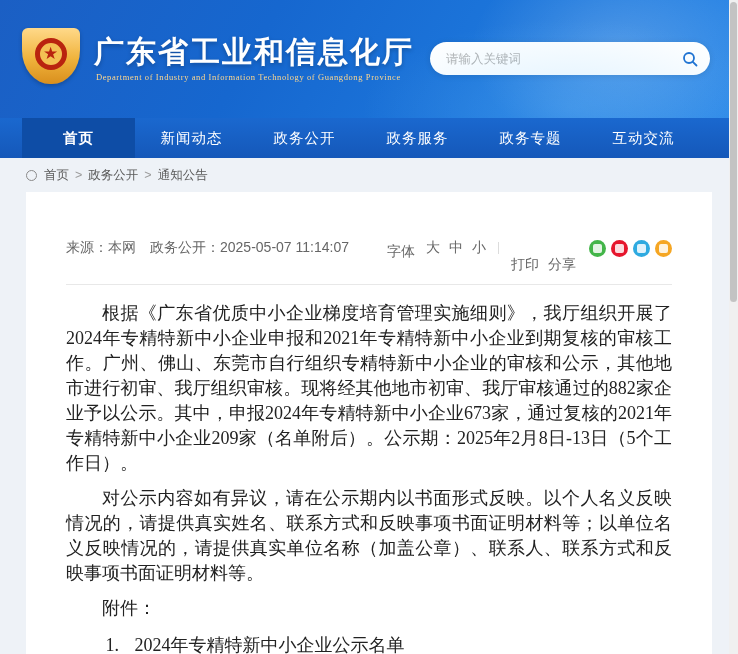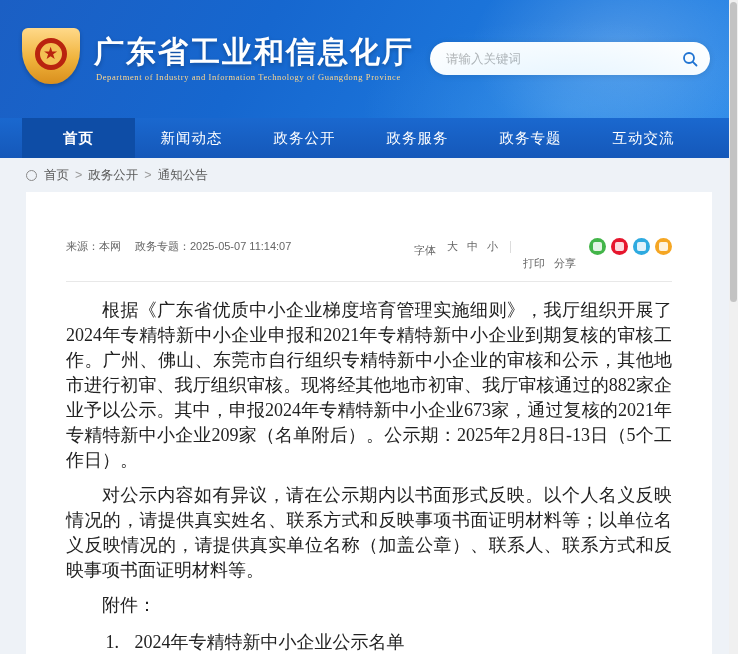--- a/index.html
+++ b/index.html
@@ -190,21 +190,21 @@
     line-height: 30px;
     font-weight: bold;
     color: #1a1a1a;
     text-align: center;
     margin: 0 6px 18px 6px;
     font-family: "Liberation Sans", sans-serif;
   }
   .meta-row {
     display: flex;
     align-items: center;
-    font-size: 11px;
+    font-size: 14px;
     color: #666;
     border-bottom: 1px solid #e8e8e8;
     padding-bottom: 10px;
   }
   .meta-left { display: flex; align-items: center; gap: 14px; }
   .meta-left .src { color: #666; }
   .meta-left .time { color: #666; }
   .meta-right {
     margin-left: auto;
     display: flex;
@@ -320,21 +320,21 @@
     <span class="sep">&gt;</span>
     <a>通知公告</a>
   </div>
 
   <div class="card">
 
 
     <div class="meta-row">
       <div class="meta-left">
         <span><span class="src">来源：</span><span class="src">本网</span></span>
-        <span><span class="time">政务专题：</span><span class="time">2025-05-07 11:14:07</span></span>
+        <span><span class="time">政务公开：</span><span class="time">2025-05-07 11:14:07</span></span>
       </div>
       <div class="meta-right">
         <span class="fontsize-label">字体</span>
         <span class="fs-opt">大</span>
         <span class="fs-opt">中</span>
         <span class="fs-opt">小</span>
         <span class="divider"></span>
         <span class="meta-act">打印</span>
         <span class="meta-act">分享</span>
         <span class="share-icons">

